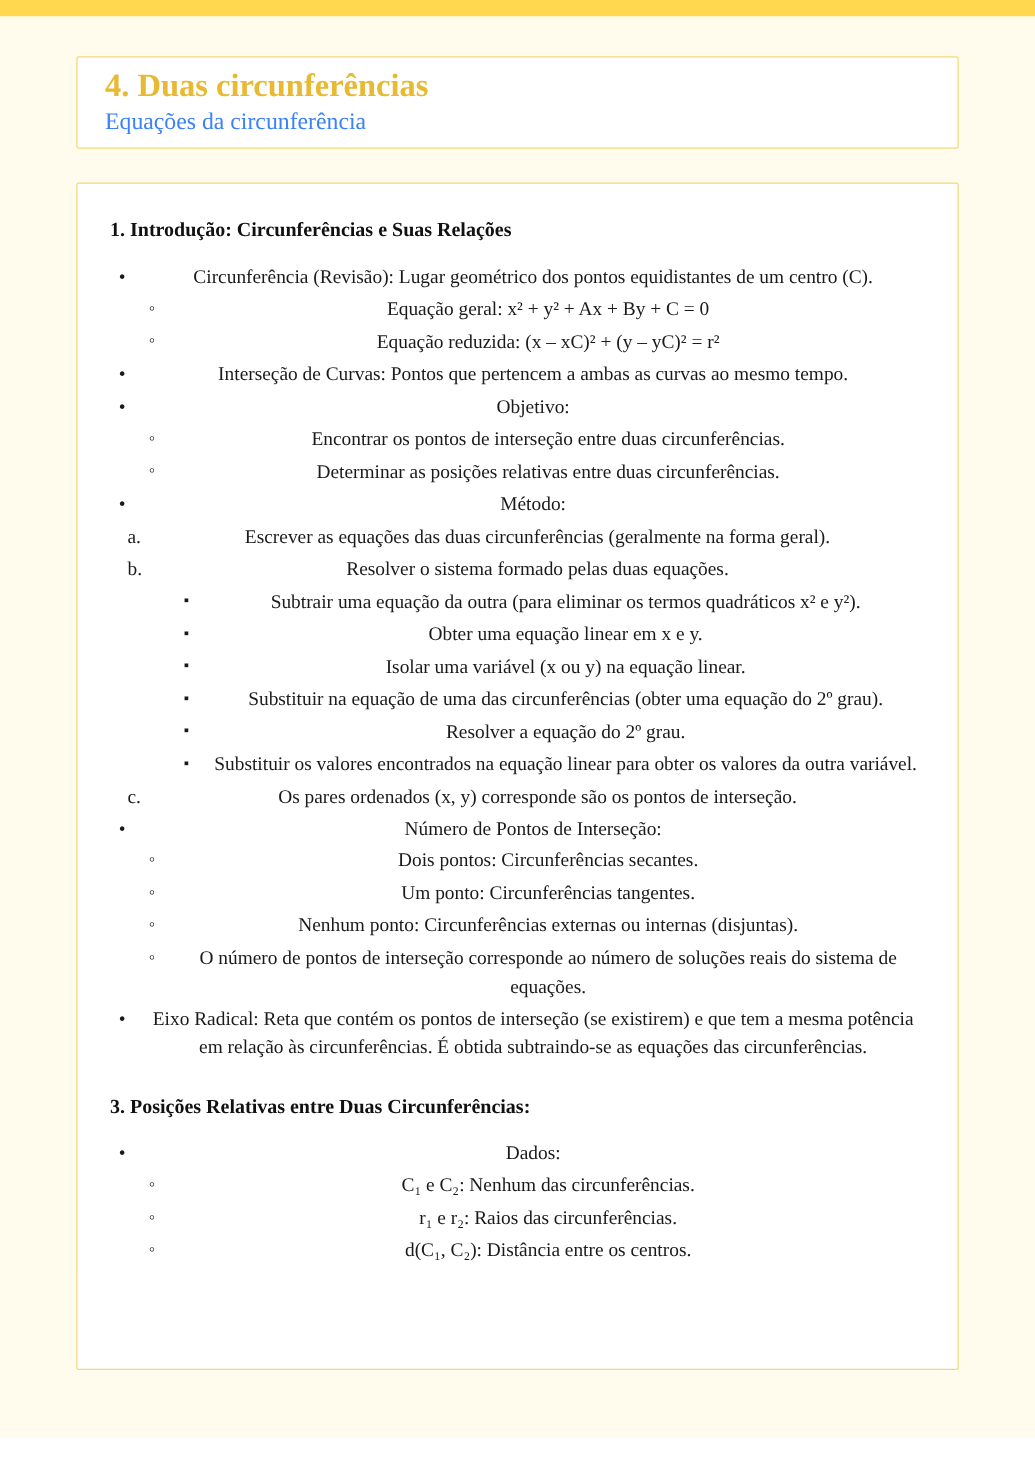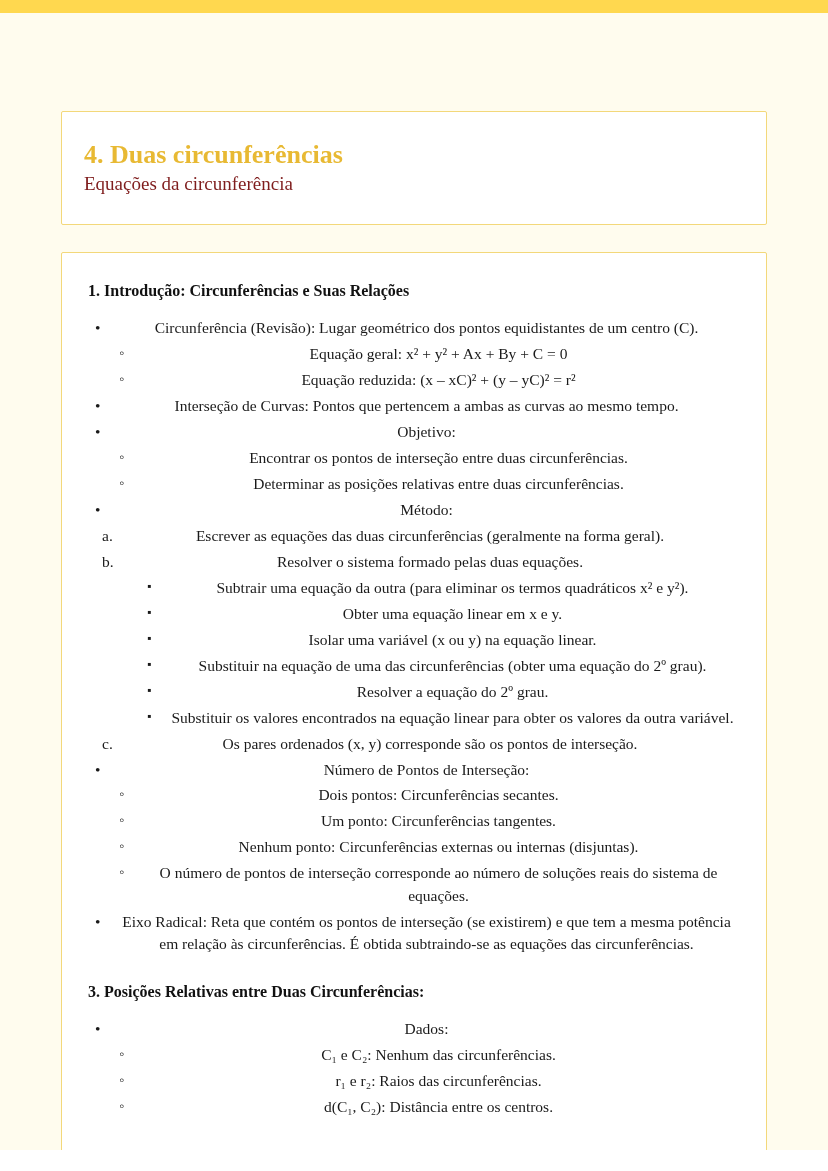--- a/index.html
+++ b/index.html
@@ -10,23 +10,23 @@
     --title-color:#E8B933;
     --text-color:#1A1A1A;
   }
   *{box-sizing:border-box;}
   html,body{margin:0;padding:0;}
   body{background:#ffffff;font-family:"Liberation Serif", serif;color:var(--text-color);}
   .canvas{width:828px;height:1171px;background:#ffffff;overflow:hidden;position:relative;}
   .page-bg{background:var(--page-background);height:1150px;overflow:hidden;}
   .topbar{height:13px;width:100%;background:var(--top-bar-color);}
   .card{background:var(--card-background);border:1px solid var(--card-border-color);border-radius:2px;margin:0 61px;}
-  .title-card{margin-top:98px;padding:28px 22px;}
+  .title-card{margin-top:32px;padding:8px 22px;}
   .doc-title{margin:0 0 2px 0;font-size:26px;line-height:1.15;font-weight:bold;color:var(--title-color);}
-  .doc-subtitle{margin:0;font-size:19px;line-height:1.25;color:#7f1d1d;}
+  .doc-subtitle{margin:0;font-size:19px;line-height:1.25;color:#3b82f6;}
   .notes-card{margin-top:27px;padding:27px 24px 30px 26px;min-height:950px;font-size:15.5px;}
   .sec-heading{font-size:16px;font-weight:bold;margin:25px 0 15px 0;line-height:1.4;color:#111;}
   .section:first-of-type .sec-heading{margin-top:0;}
   .li{display:flex;line-height:1.45;margin:0 0 3.5px 0;}
   .mk{flex:0 0 16px;width:16px;}
   .tx{flex:1 1 auto;text-align:center;}
   .l1{padding-left:7px;}
   .l2{padding-left:31px;}
   .l2a{padding-left:14px;}
   .l3{padding-left:59px;}

